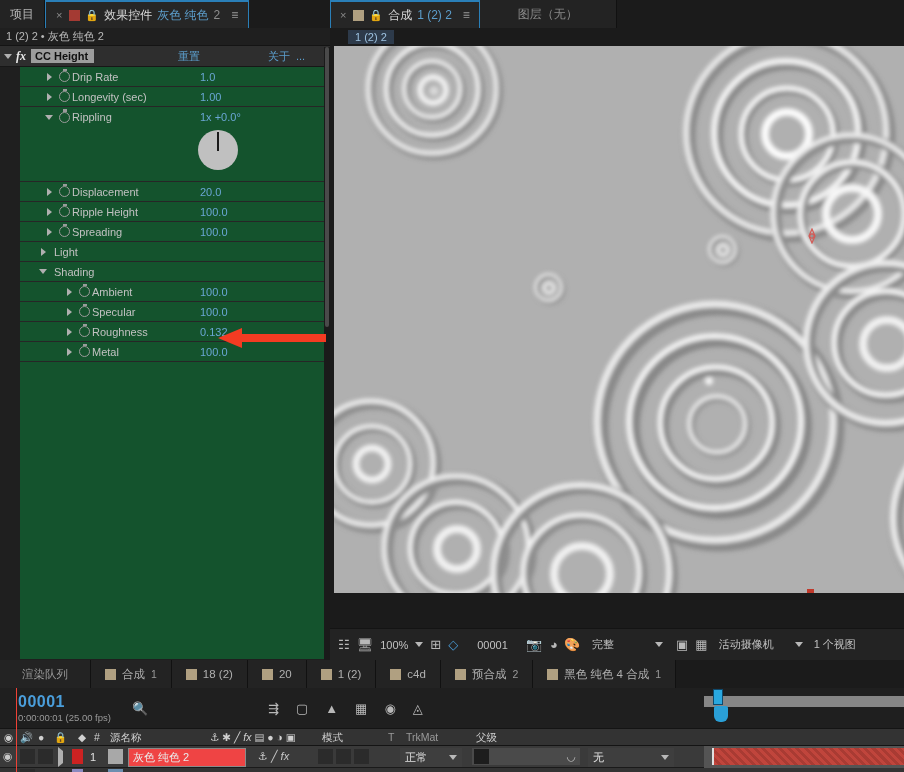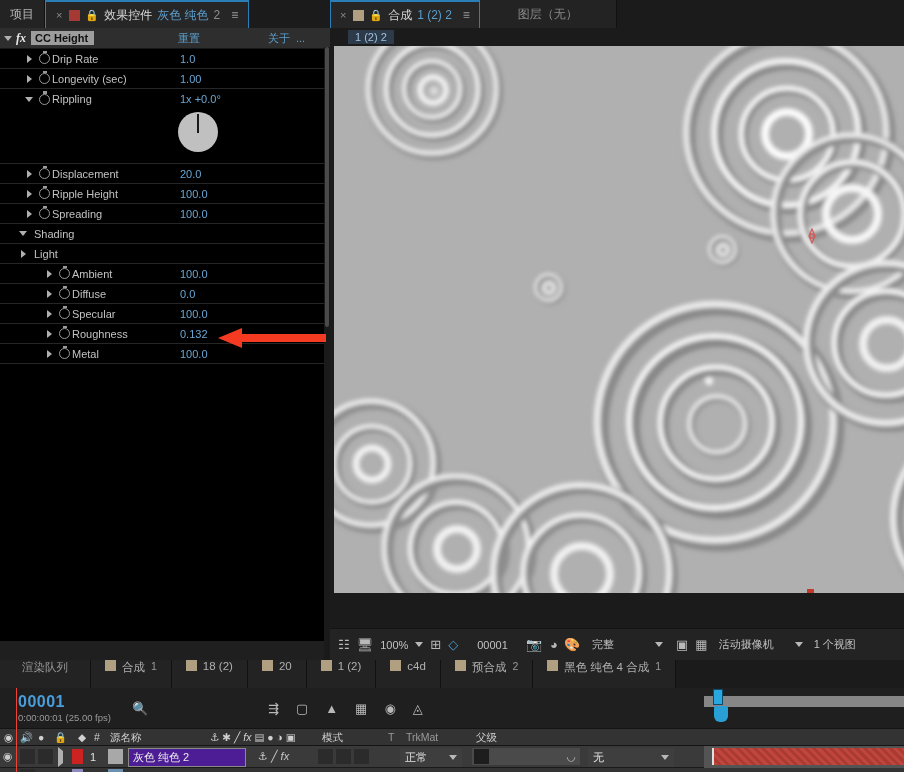--- a/index.html
+++ b/index.html
@@ -94,21 +94,21 @@
   }
   .dial {
     position: absolute; left: 178px; top: 3px;
     width: 40px; height: 40px; border-radius: 50%;
     background: #c0c0c0;
   }
   .dial::after {
     content: ""; position: absolute; left: 19px; top: 2px;
     width: 1.5px; height: 19px; background: #1a1a1a;
   }
-  #ec-body { background: #000000; height: 592px; position: relative; overflow: hidden; }
+  #ec-body { background: #14532d; height: 592px; position: relative; overflow: hidden; margin-left: 20px; }
   #ec-scrollbar {
     position: absolute; right: 0; top: 47px; width: 6px; bottom: 0;
     background: #1a1a1a;
   }
   #ec-scrollthumb { position: absolute; top: 0; left: 1px; width: 4px; height: 280px; background: #4a4a4a; border-radius: 2px; }
 
   
   #arrow { position: absolute; left: 218px; top: 327px; width: 108px; height: 22px; pointer-events: none; }
 
   
@@ -155,21 +155,21 @@
   }
   .tb-icon { color: #b8b8b8; font-size: 13px; display:flex; align-items:center; }
   .caret { width:0;height:0;border-left:4.5px solid transparent;border-right:4.5px solid transparent;border-top:5px solid #b8b8b8; }
 
   
   #tl-tabbar {
     position: absolute; left: 0; top: 660px; width: 904px; height: 28px;
     background: #1b1b1b; display: flex; align-items: stretch;
   }
   .tltab {
-    display:flex; gap:6px; padding: 0 14px;
+    display:flex; align-items:center; gap:6px; padding: 0 14px;
     font-size: 11.5px; color: #b0b0b0; border-right: 1px solid #111;
     background: #232323;
   }
   .tltab.first { color: #9a9a9a; padding: 0 22px; }
   .tltab .n { color: #9a9a9a; font-size: 10.5px; }
 
   #tl-body {
     position: absolute; left:0; top: 688px; width: 904px; height: 84px;
     background: #1f1f1f;
   }
@@ -203,21 +203,21 @@
   .ch { position: absolute; top: 2px; }
   #tl-row {
     height: 22px; background: #3a3a3a; display:flex; align-items:center;
     position: relative; border-bottom: 1px solid #1a1a1a;
   }
   #tl-row2 { height: 16px; background: #333; position: relative; }
   .rowcell { position: absolute; }
   .swbox { width: 15px; height: 15px; background: #2b2b2b; display:inline-block; }
   .layer-colorchip { width: 11px; height: 15px; background: #cc2222; }
   .srcname {
-    background: #4c1d95; color: #eaeaea; font-size: 11px; padding: 1px 4px;
+    background: #ef4444; color: #eaeaea; font-size: 11px; padding: 1px 4px;
     border: 1px solid #8a8a8a; width: 118px;
   }
   .modebox {
     background: #3e3e3e; color: #e0e0e0; font-size: 11px; width: 62px;
     padding: 2px 5px; display:flex; justify-content:space-between; align-items:center;
   }
   .trkbox { background: #4a4a4a; width: 108px; height: 17px; display:flex; align-items:center; justify-content:flex-end; padding-right:4px; }
   .parentbox { background: #3e3e3e; color:#e0e0e0; font-size:11px; width: 86px; padding:2px 5px; display:flex; justify-content:space-between; align-items:center; }
   #tl-track {
     position:absolute; right: 0; top: 0; width: 200px; height: 22px; background: #545454;
@@ -243,20 +243,21 @@
         <span class="close-x">×</span>
         <span class="colchip"></span>
         <span class="lock-icon">🔒</span>
         <span>效果控件</span>
         <span class="blue">灰色 纯色</span>
         <span class="dim">2</span>
         <span class="menu-icon">≡</span>
       </div>
     </div>
 
+    <div id="ec-layerline">1 (2) 2 • 灰色 纯色 2</div>
 
     <div id="ec-effectheader">
       <span class="tri-d"></span>
       <span class="fx-badge">fx</span>
       <span class="fxname">CC Height</span>
       <span class="eh-link" style="position:absolute;left:178px;">重置</span>
       <span class="eh-link" style="position:absolute;left:268px;">关于</span>
       <span class="eh-link" style="position:absolute;left:296px;">...</span>
     </div>
 
@@ -333,56 +334,45 @@
         <span class="stopw">
             <span class="stopwatch"></span>
           </span>
         <span class="plabel">Spreading</span>
         <span class="pval">100.0</span>
       </div>
 
       <div class="prow prowwrap">
         <span class="indent0"></span>
         <span class="twist">
+            <span class="tri-r"></span>
+          </span>
+        <span class="plabel" style="margin-left:4px;">Light</span>
+      </div>
+
+      <div class="prow prowwrap">
+        <span class="indent0"></span>
+        <span class="twist">
             <span class="tri-d"></span>
           </span>
         <span class="plabel" style="margin-left:4px;">Shading</span>
-      </div>
-
-      <div class="prow prowwrap">
-        <span class="indent0"></span>
-        <span class="twist">
-            <span class="tri-r"></span>
-          </span>
-        <span class="plabel" style="margin-left:4px;">Light</span>
       </div>
 
       <div class="prow prowwrap">
         <span class="indent2"></span>
         <span class="twist">
             <span class="tri-r"></span>
           </span>
         <span class="stopw">
             <span class="stopwatch"></span>
           </span>
         <span class="plabel">Ambient</span>
         <span class="pval">100.0</span>
       </div>
 
-      <div class="prow prowwrap">
-        <span class="indent2"></span>
-        <span class="twist">
-            <span class="tri-r"></span>
-          </span>
-        <span class="stopw">
-            <span class="stopwatch"></span>
-          </span>
-        <span class="plabel">Diffuse</span>
-        <span class="pval">0.0</span>
-      </div>
 
       <div class="prow prowwrap">
         <span class="indent2"></span>
         <span class="twist">
             <span class="tri-r"></span>
           </span>
         <span class="stopw">
             <span class="stopwatch"></span>
           </span>
         <span class="plabel">Specular</span>

